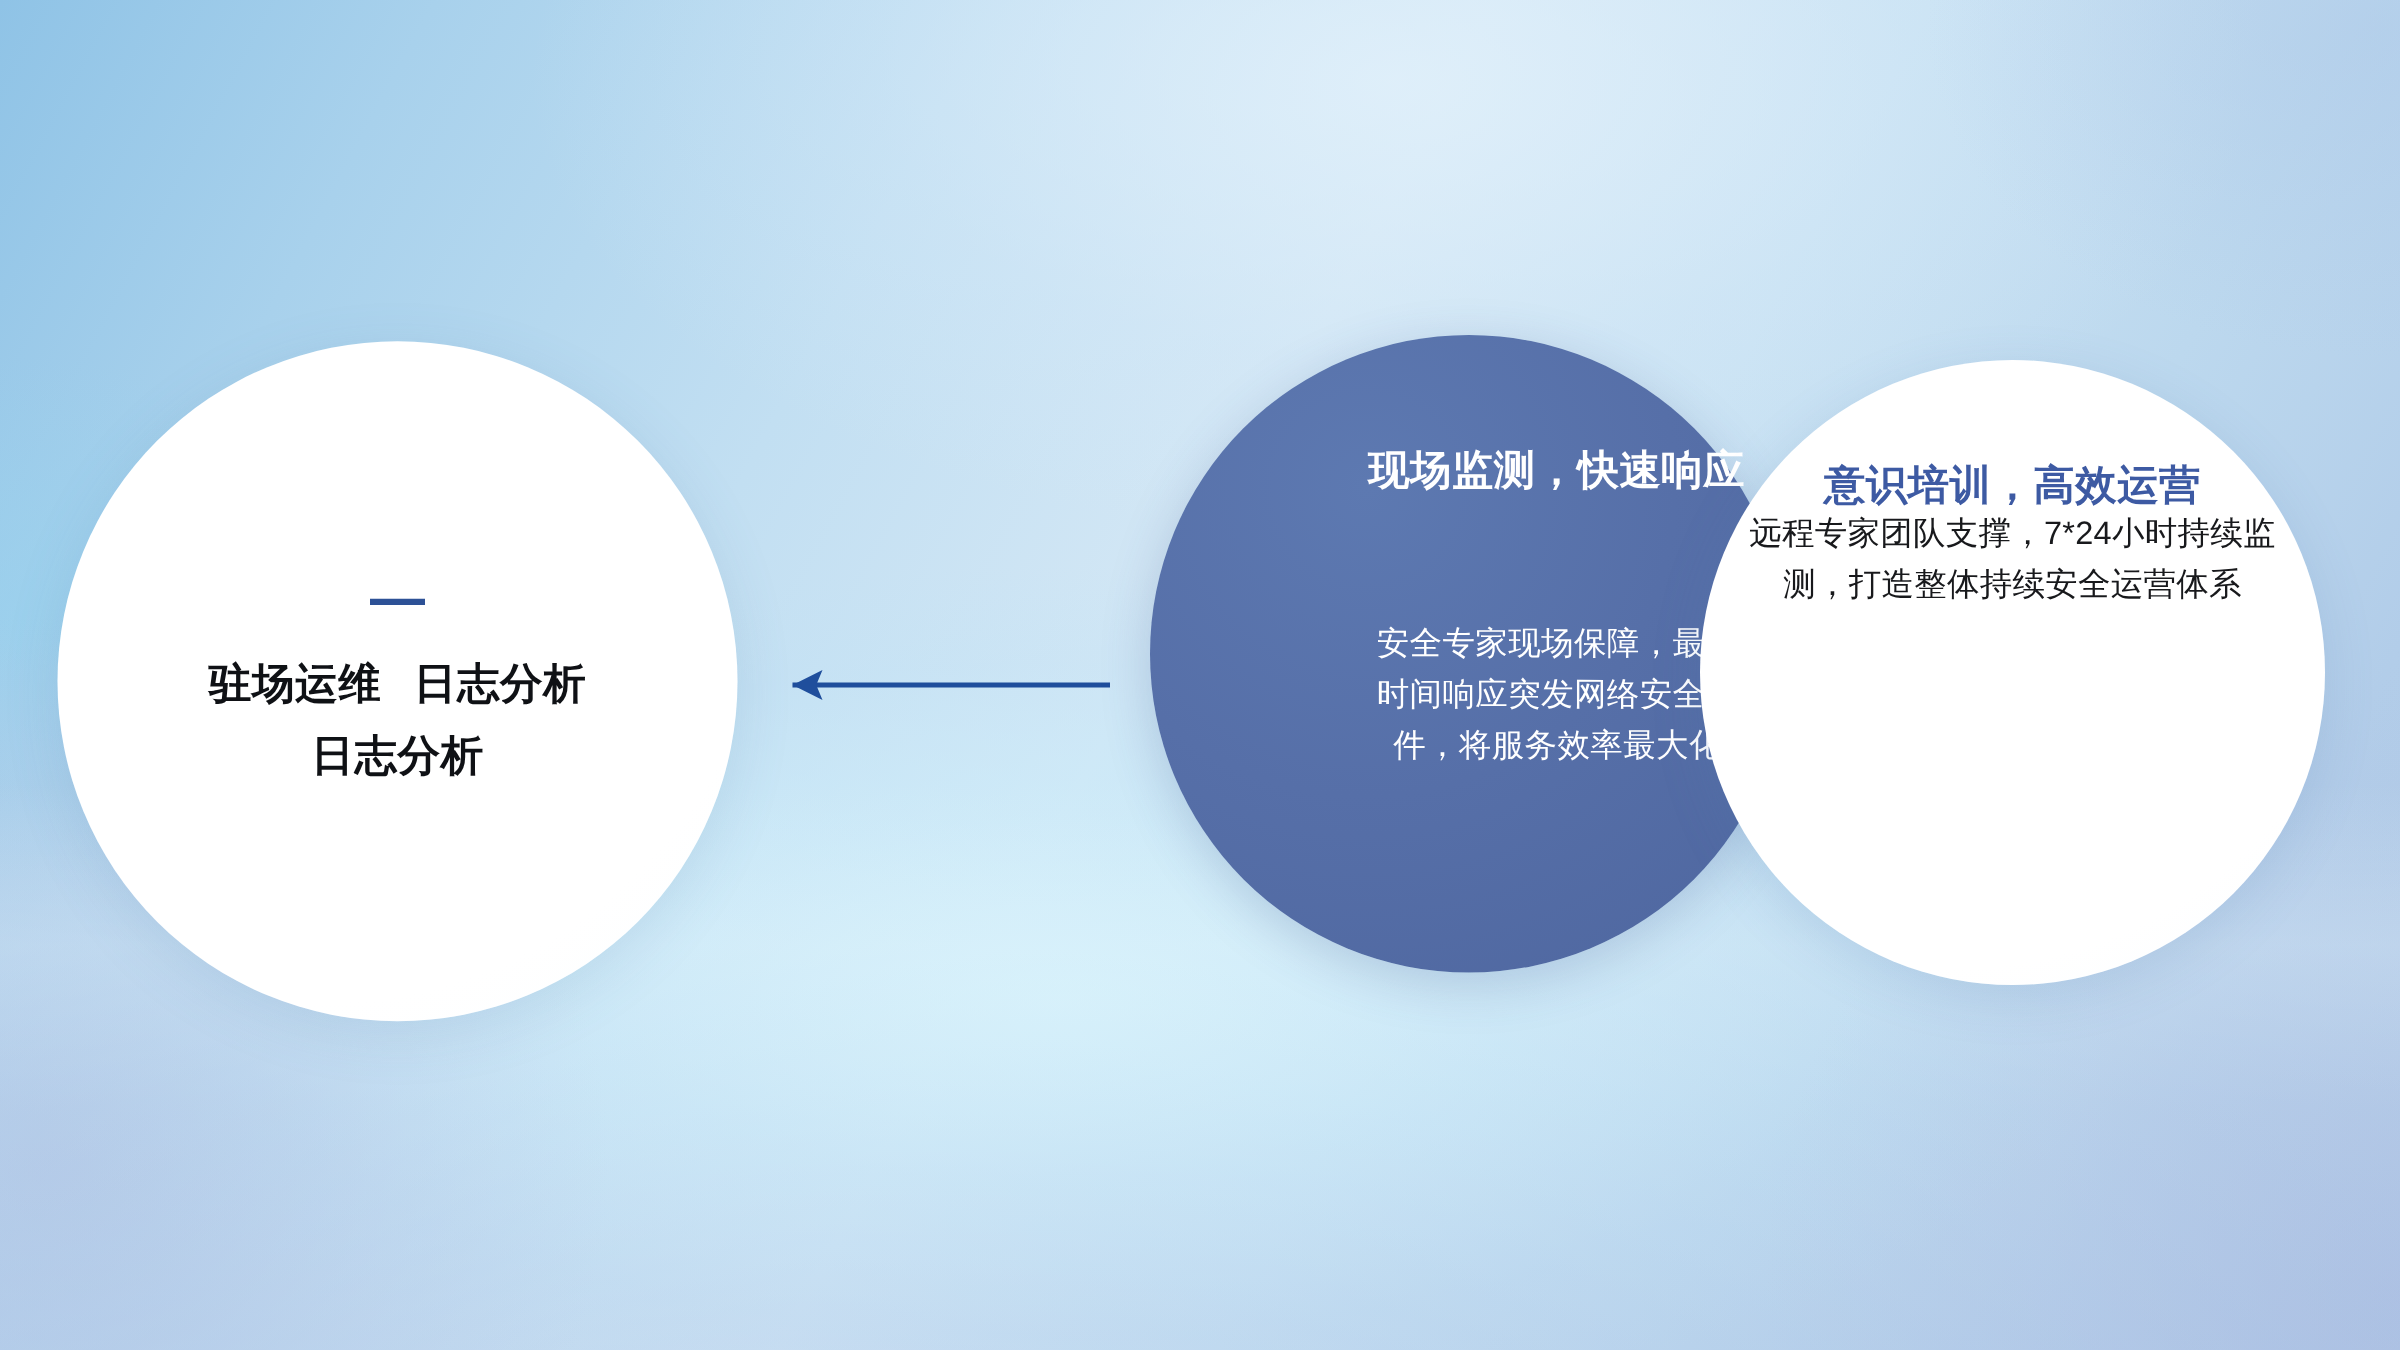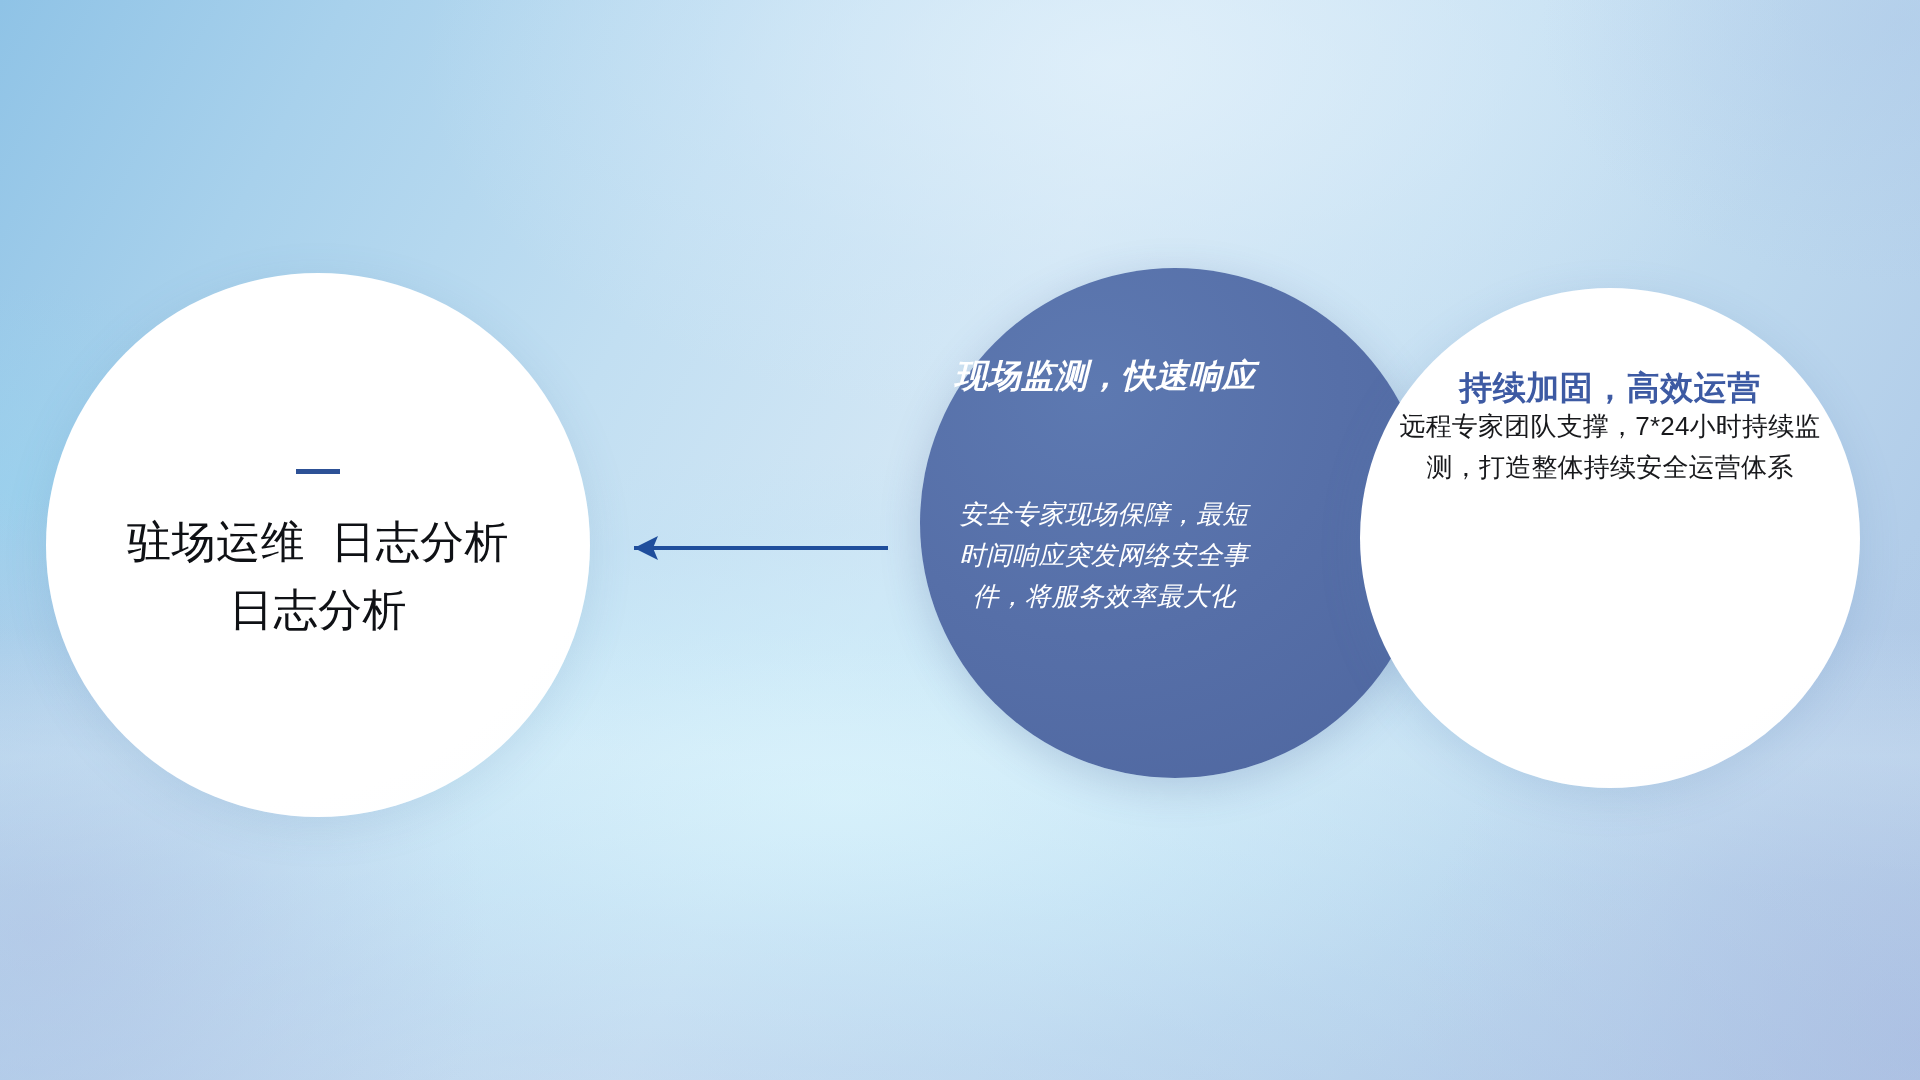--- a/index.html
+++ b/index.html
@@ -123,39 +123,38 @@
     margin-bottom: 46px;
     flex: none;
   }
   .left-lines {
     display: flex;
     flex-direction: column;
     align-items: center;
     gap: 24px;
   }
   .left-line {
-    font-size: 44px;
-    font-weight: 400;
+    font-size: 34px;
+    font-weight: 700;
     color: #0f1115;
     letter-spacing: 0.5px;
     white-space: nowrap;
     line-height: 1;
   }
   .kw-gap { display: inline-block; width: 26px; }
 
   
   .mid-inner {
     position: absolute;
     left: 0; top: 0;
     width: 100%; height: 100%;
     display: flex;
     flex-direction: column;
-    align-items: flex-start;
+    align-items: flex-end;
     padding: 90px 34px 0 34px;
-    font-style: italic;
   }
   .mid-title {
     font-size: 33px;
     font-weight: 700;
     color: #ffffff;
     letter-spacing: 0.5px;
     white-space: nowrap;
     line-height: 1.1;
     
     position: relative;
@@ -243,18 +242,18 @@
 
   <div class="circle circle-mid">
     <div class="mid-inner">
       <div class="mid-title">现场监测，快速响应</div>
       <div class="mid-body">安全专家现场保障，最短时间响应突发网络安全事件，将服务效率最大化</div>
     </div>
   </div>
 
   <div class="circle circle-right">
     <div class="right-inner">
-      <div class="right-title">持续加固，高效运营</div>
+      <div class="right-title">意识培训，高效运营</div>
       <div class="right-body">远程专家团队支撑，7*24小时持续监测，打造整体持续安全运营体系</div>
     </div>
   </div>
 
 </div>
 
 </body></html>

